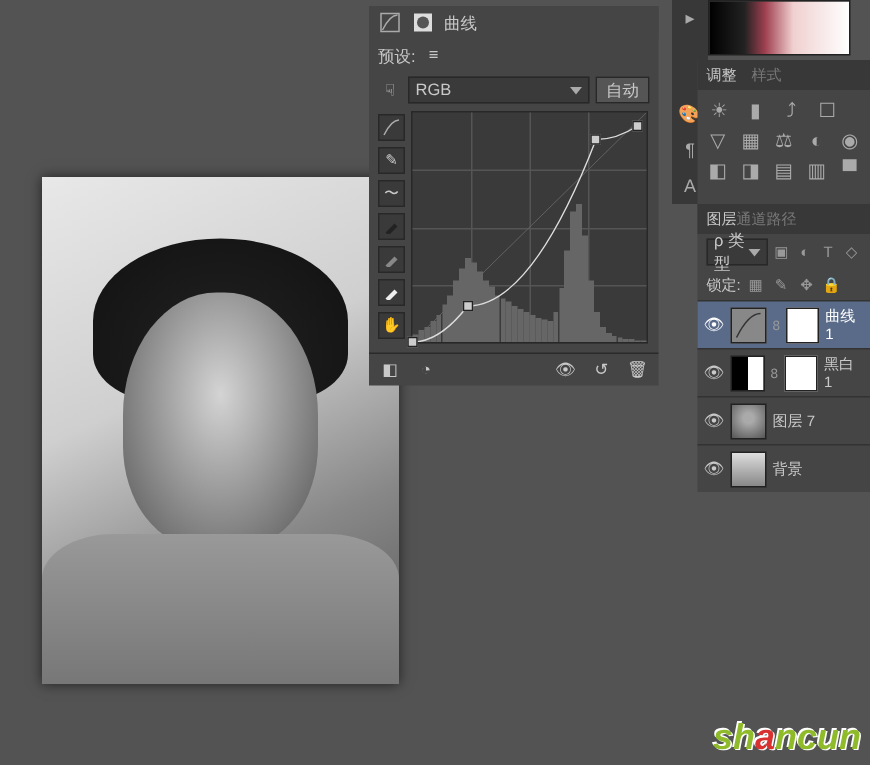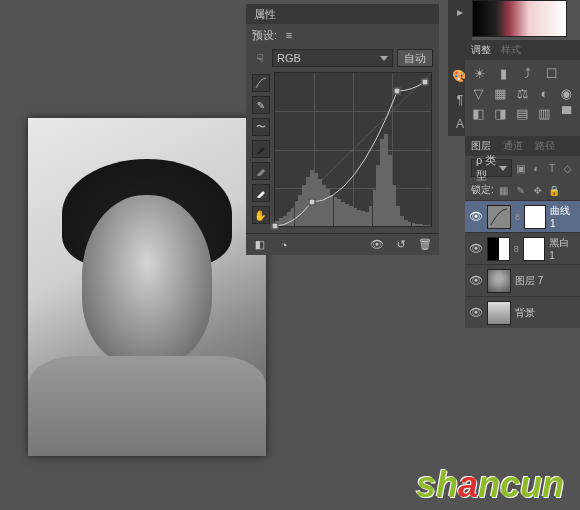--- a/index.html
+++ b/index.html
@@ -38,56 +38,68 @@
 .swatches { position: absolute; right: 13px; top: 0; width: 95px; height: 37px; background: linear-gradient(90deg, #000 0%, #222 25%, #a04050 40%, #f0d0d0 60%, #fff 100%); border: 1px solid #222; }
 
 .right { position: absolute; right: 0; top: 40px; width: 115px; background: #454545; color: #c9c9c9; font-size: 11px; }
 .rtab { height: 20px; background: #383838; display: flex; align-items: center; padding: 0 6px; gap: 10px; font-size: 10px; }
 .rtab span.inactive { color: #777; font-family: Liberation Mono, monospace; }
 .adj-body { padding: 6px; }
 .adj-row { display: flex; gap: 7px; margin-bottom: 6px; }
 .adj-ic { width: 17px; height: 14px; color: #aaa; display: flex; align-items: center; justify-content: center; font-size: 13px; }
 
 .layers { margin-top: 4px; }
-.lhead { height: 20px; background: #383838; display: flex; align-items: center; padding: 0 6px; gap: 12px; font-size: 10px; }
+.lhead { height: 20px; background: #383838; display: flex; align-items: center; padding: 0 6px; gap: 0; font-size: 10px; }
 .lhead span.inactive { color: #777; }
 .lfilt { padding: 3px 6px; display: flex; gap: 3px; align-items: center; }
 .lfilt .psel { flex: initial; width: 44px; }
 .fic2 { width: 14px; height: 14px; display: inline-flex; align-items: center; justify-content: center; font-size: 10px; color: #999; }
 .lopts { padding: 3px 6px; display: flex; gap: 3px; align-items: center; font-size: 10px; }
 .llock { padding: 3px 6px; display: flex; gap: 3px; align-items: center; font-size: 10px; }
 .layer { height: 32px; display: flex; align-items: center; padding: 0 4px; gap: 4px; border-top: 1px solid #333; }
 .layer.sel { background: #5a6b8a; color: #fff; }
 .eye { width: 14px; display: flex; justify-content: center; font-size: 11px; }
 .lthumb { width: 24px; height: 24px; background: #888; border: 1px solid #222; position: relative; }
 .mask { width: 24px; height: 24px; background: #fff; border: 1px solid #222; }
 .link { font-size: 9px; color: #999; }
 .lname { font-size: 10px; }
 .bgthumb { background: linear-gradient(180deg, #ddd 0%, #888 100%); }
 .portrait-thumb { background: radial-gradient(circle at 50% 40%, #aaa 20%, #555 100%); }
 
-.watermark { position: absolute; bottom: 4px; right: 16px; font-size: 36px; font-weight: bold; color: #8fbb2a; font-style: italic; text-shadow: 1px 1px 0 #fff, -1px -1px 0 #fff; text-align: center; }
+.watermark { position: absolute; bottom: 4px; right: 6px; font-size: 24px; font-weight: bold; color: #8fbb2a; font-style: italic; text-shadow: 1px 1px 0 #fff, -1px -1px 0 #fff; text-align: center; }
 .watermark .red { color: #d93030; }
 .tri { display: inline-block; width: 0; height: 0; border-left: 4px solid transparent; border-right: 4px solid transparent; border-top: 5px solid #aaa; vertical-align: middle; }
 </style>
 </head>
 <body>
 
 <div class="canvas">
   <div class="photo">
     <div class="hair"></div>
     <div class="face"></div>
     <div class="shirt"></div>
   </div>
 </div>
 
 <div class="properties">
-  <div class="ptab">
-      <span>属性</span>
-    </div>
+  <div class="pheader">
+    <span class="picon">
+        <svg width="14" height="14">
+          <rect x="1" y="1" width="12" height="12" fill="none" stroke="#aaa"></rect>
+          <path d="M2 12 Q7 2 12 2" stroke="#aaa" fill="none"></path>
+        </svg>
+      </span>
+    <span class="picon">
+        <svg width="14" height="14">
+          <rect x="1" y="1" width="12" height="12" fill="#ddd"></rect>
+          <circle cx="7" cy="7" r="4" fill="#555"></circle>
+        </svg>
+      </span>
+    <span>曲线</span>
+  </div>
   <div class="prow">
     <span>预设:</span>
     <span class="fic">≡</span>
   </div>
   <div class="prow">
     <span class="picon">☟</span>
     <div class="psel">
         <span>RGB</span>
         <span class="tri"></span>
       </div>

